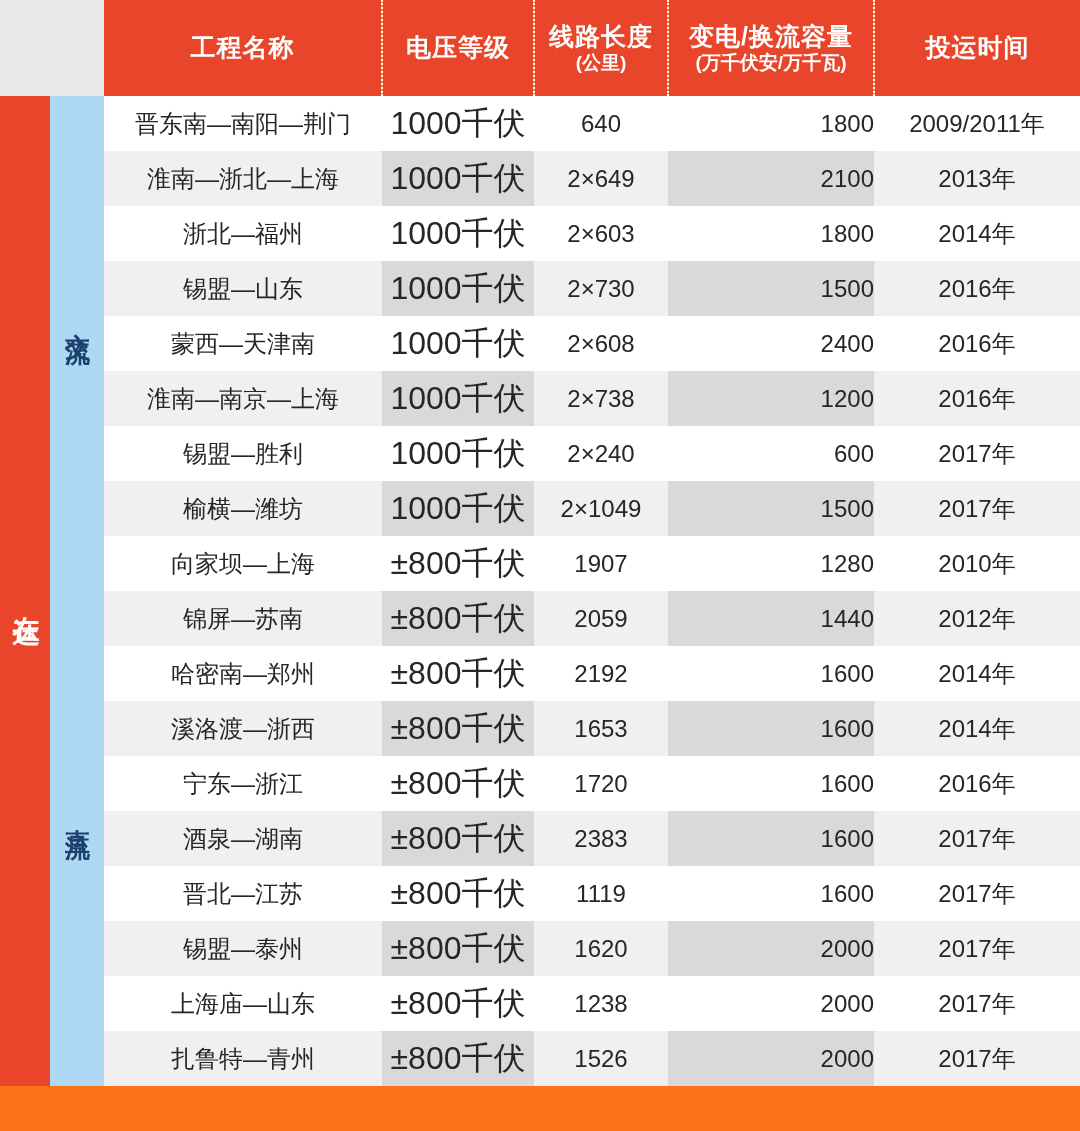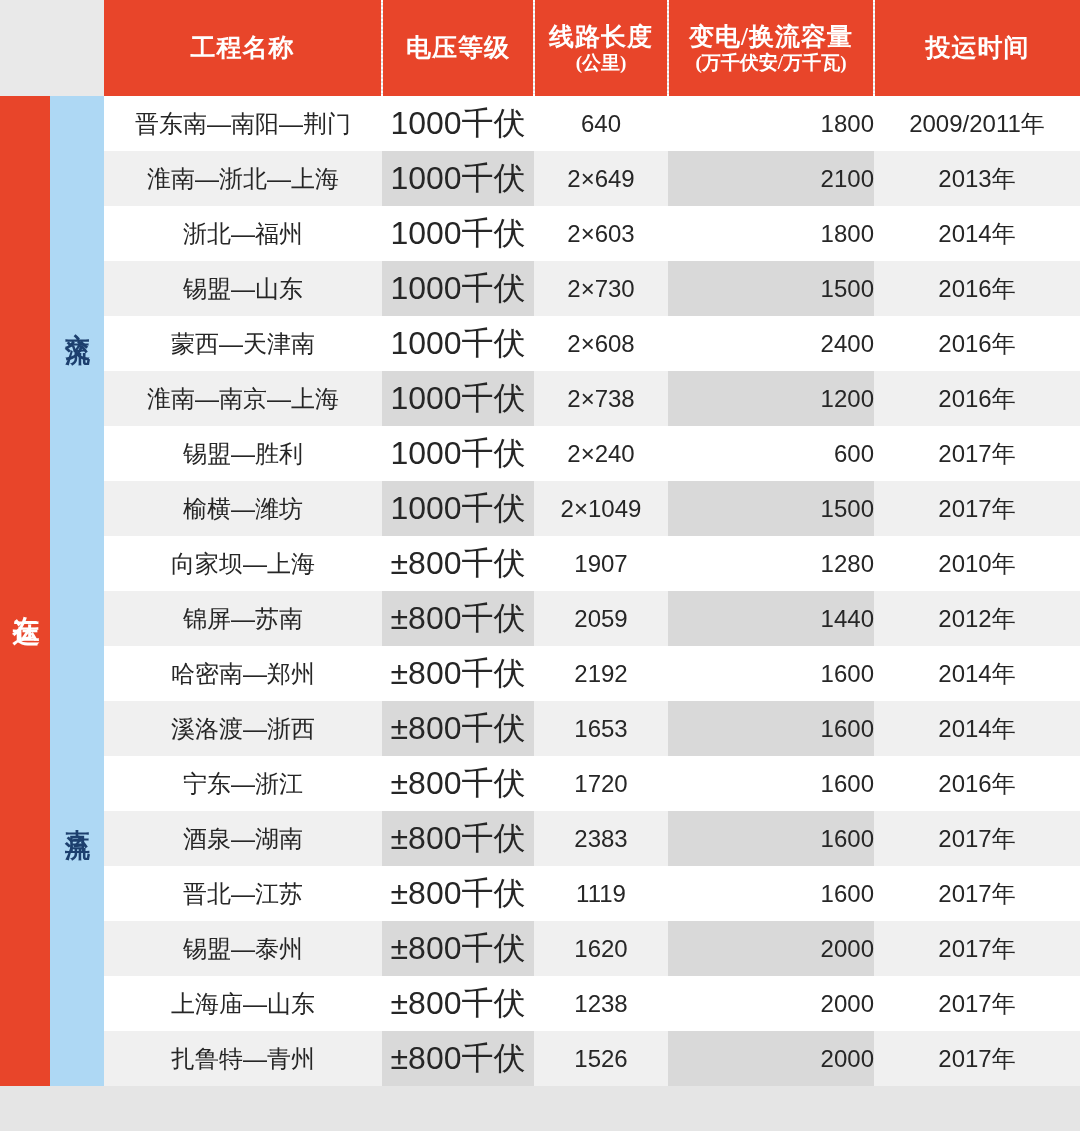--- a/index.html
+++ b/index.html
@@ -10,21 +10,21 @@
   body {
     width: 1080px;
     height: 1131px;
     font-family: "Liberation Sans", "DejaVu Sans", sans-serif;
     overflow: hidden;
   }
   .sheet {
     width: 1080px;
     height: 1131px;
     position: relative;
-    background: #e5e5e5;
+    background: #f97316;
   }
   table.grid {
     border-collapse: collapse;
     table-layout: fixed;
     width: 1080px;
   }
   td, th {
     padding: 0;
     margin: 0;
     border: none;
@@ -56,21 +56,20 @@
     position: relative;
   }
   .hdr .sub {
     display: block;
     font-size: 19px;
     font-weight: bold;
     letter-spacing: 0px;
   }
   .hdr-sep {
     border-left: 2px dotted #ffffff;
-    font-family: Liberation Serif, serif;
   }
 
   
   .cat {
     background: #e8452a;
     color: #ffffff;
     font-size: 27px;
     font-weight: bold;
     text-align: center;
     vertical-align: middle;

